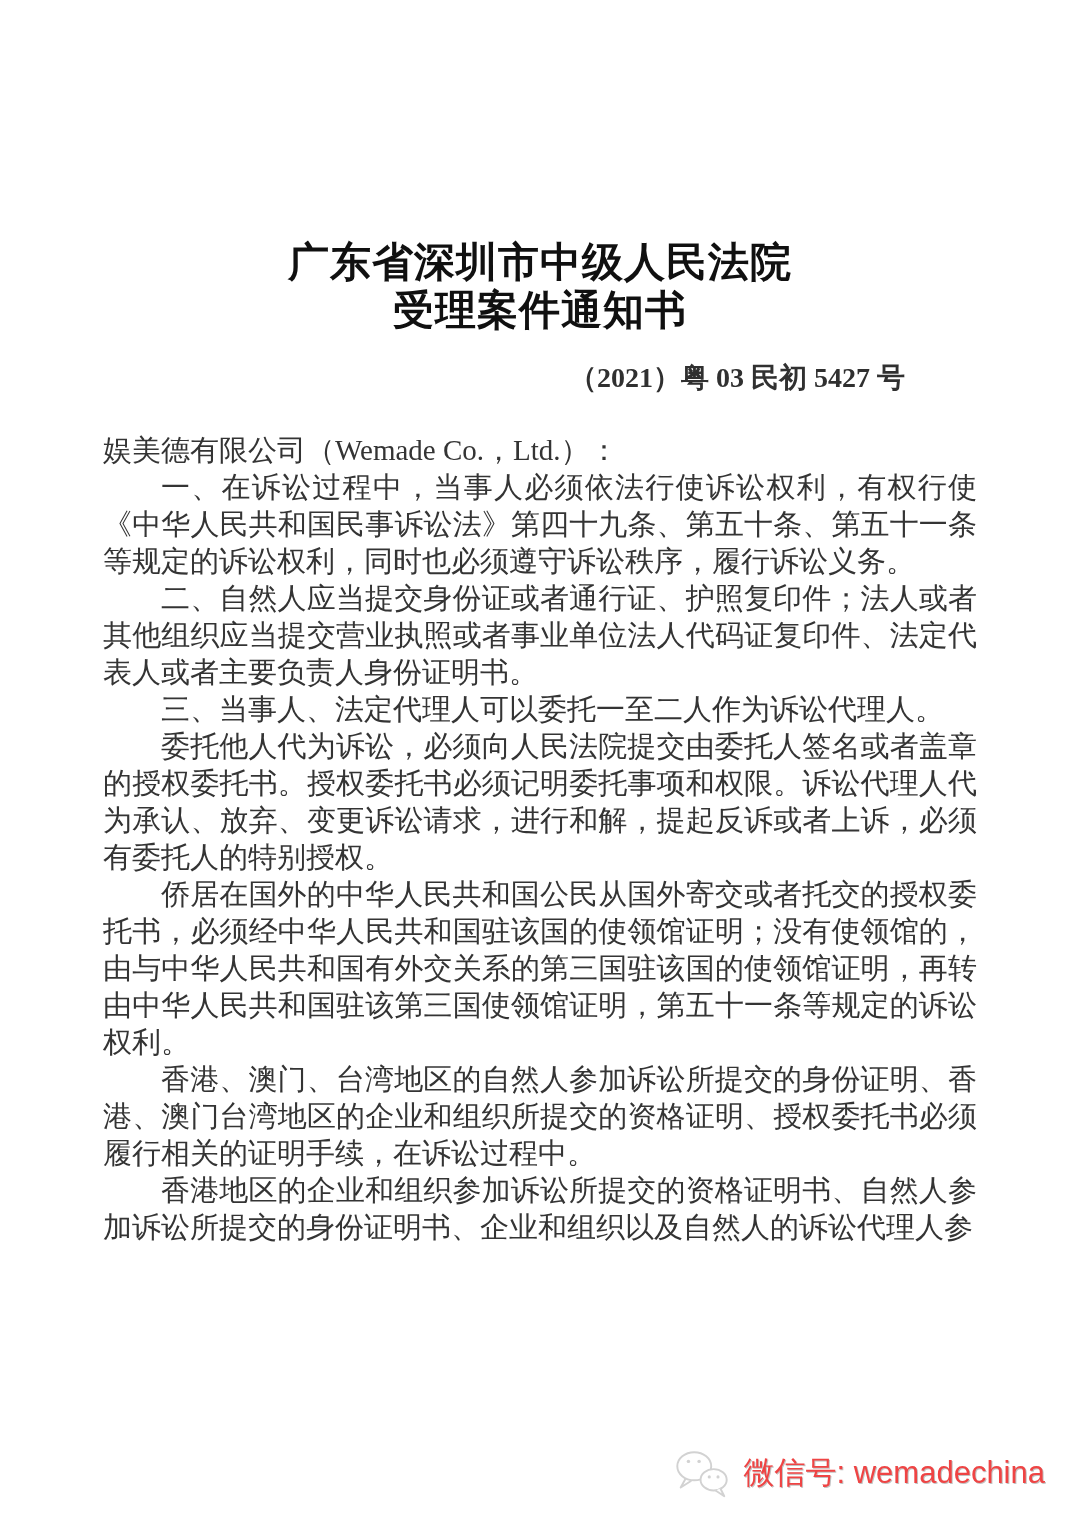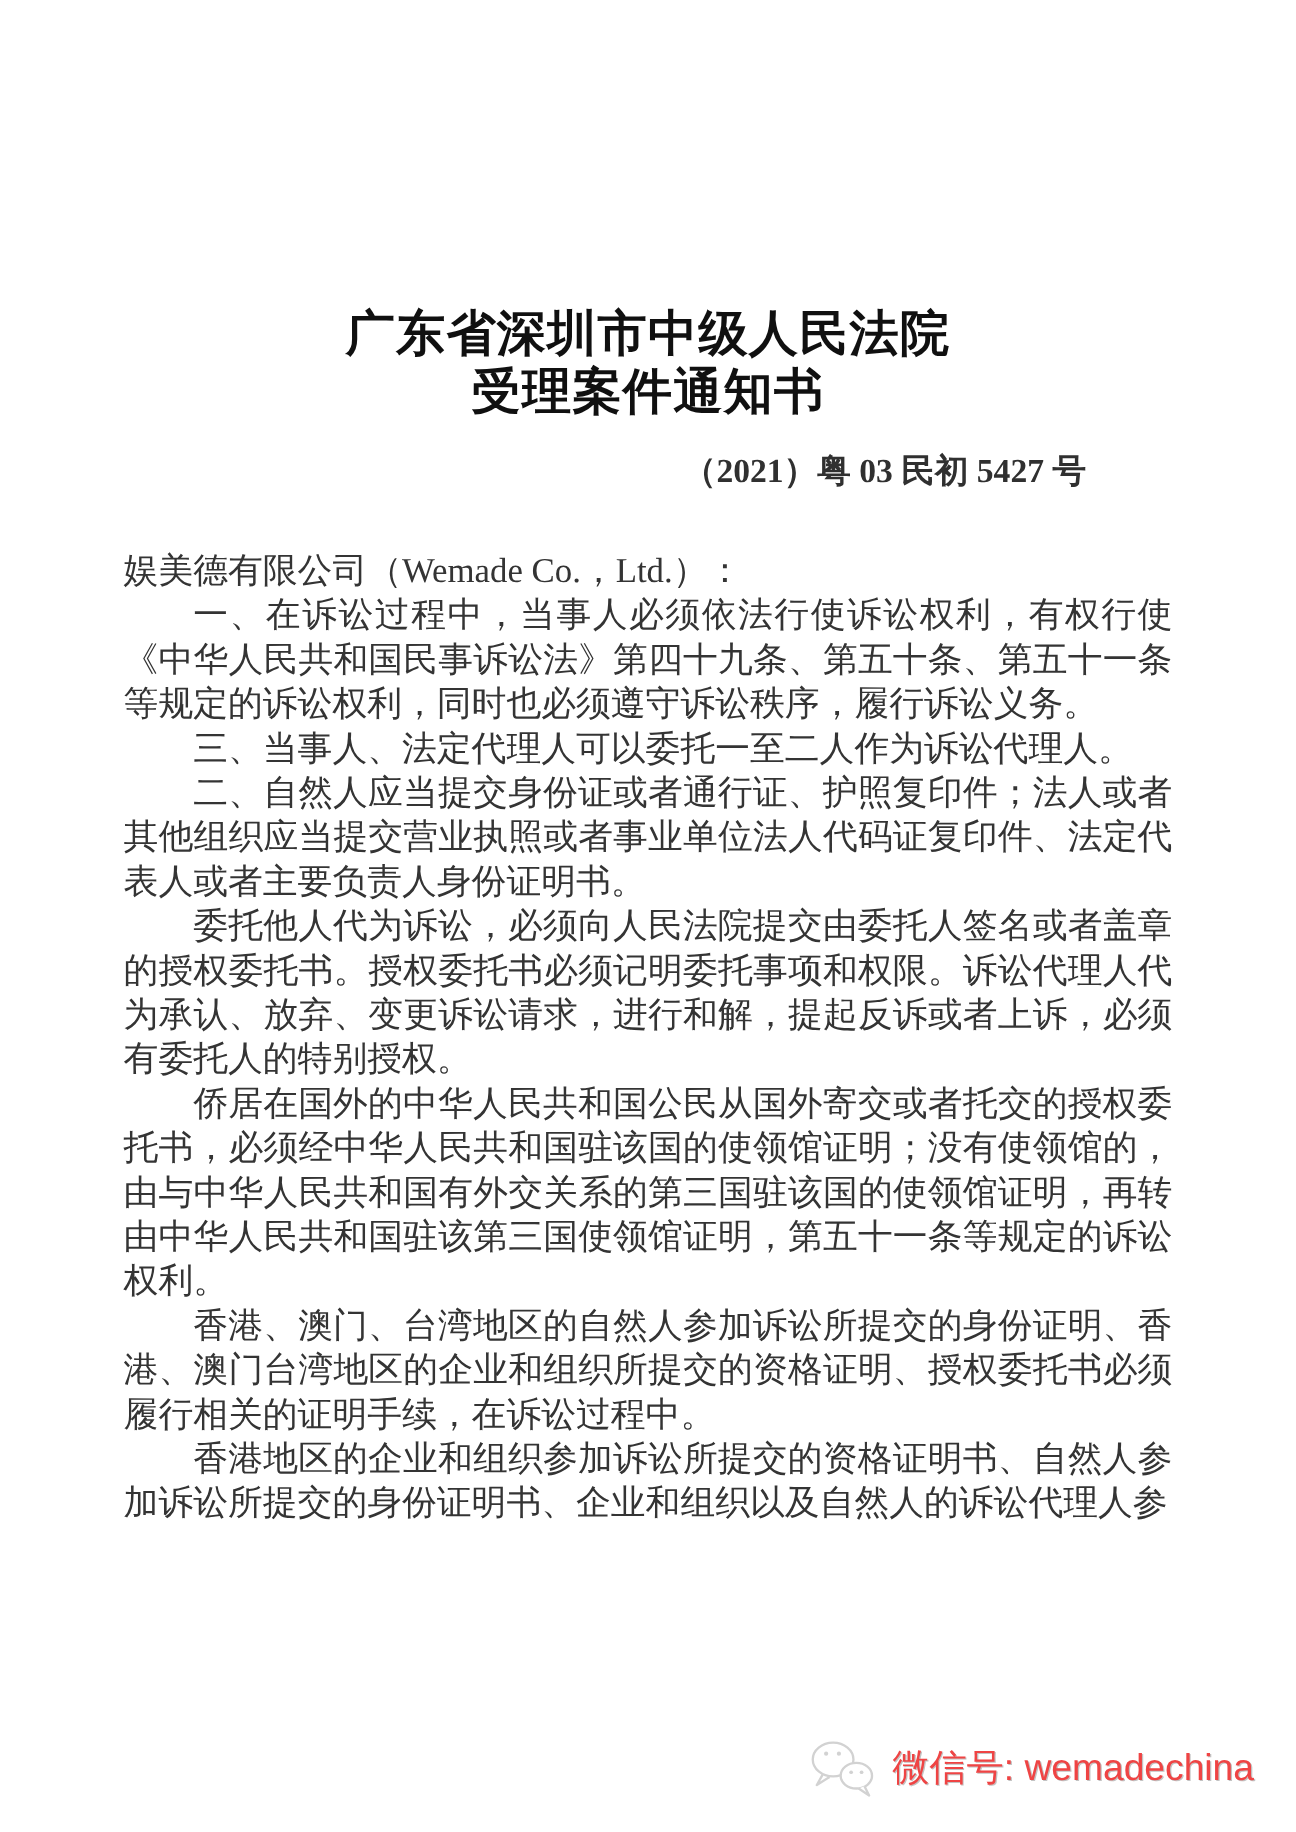--- a/index.html
+++ b/index.html
@@ -13,21 +13,21 @@
     height: 1527px;
     margin: 0 auto;
     background: #ffffff;
     overflow: hidden;
     font-family: "Liberation Serif", "DejaVu Serif", serif;
     color: #2e2e2e;
   }
   .content {
     position: absolute;
     left: 103px;
-    top: 16px;
+    top: 0;
     width: 874px;
   }
   .title-block {
     margin-top: 238px;
     text-align: center;
     color: #101010;
   }
   .court-name, .doc-type {
     font-size: 41px;
     font-weight: bold;
@@ -39,21 +39,21 @@
     margin-top: 26px;
     text-align: right;
     padding-right: 72px;
     font-size: 28px;
     line-height: 36px;
     color: #303030;
     white-space: nowrap;
     font-weight: bold;
   }
   .body-text {
-    margin-top: 46px;
+    margin-top: 36px;
     font-size: 29px;
     line-height: 37px;
     text-align: justify;
     color: #343434;
   }
   .salutation {
     margin: 0;
   }
   .body-para {
     margin: 0;
@@ -88,22 +88,22 @@
       <div class="court-name">广东省深圳市中级人民法院</div>
       <div class="doc-type">受理案件通知书</div>
     </div>
 
     <div class="case-number">（2021）粤 03 民初 5427 号</div>
 
     <div class="body-text">
       <p class="salutation">娱美德有限公司（Wemade Co.，Ltd.）：</p>
       <div>
           <p class="body-para">一、在诉讼过程中，当事人必须依法行使诉讼权利，有权行使《中华人民共和国民事诉讼法》第四十九条、第五十条、第五十一条等规定的诉讼权利，同时也必须遵守诉讼秩序，履行诉讼义务。</p>
+          <p class="body-para">二、自然人应当提交身份证或者通行证、护照复印件；法人或者其他组织应当提交营业执照或者事业单位法人代码证复印件、法定代表人或者主要负责人身份证明书。</p>
           <p class="body-para">三、当事人、法定代理人可以委托一至二人作为诉讼代理人。</p>
-          <p class="body-para">二、自然人应当提交身份证或者通行证、护照复印件；法人或者其他组织应当提交营业执照或者事业单位法人代码证复印件、法定代表人或者主要负责人身份证明书。</p>
           <p class="body-para">委托他人代为诉讼，必须向人民法院提交由委托人签名或者盖章的授权委托书。授权委托书必须记明委托事项和权限。诉讼代理人代为承认、放弃、变更诉讼请求，进行和解，提起反诉或者上诉，必须有委托人的特别授权。</p>
           <p class="body-para">侨居在国外的中华人民共和国公民从国外寄交或者托交的授权委托书，必须经中华人民共和国驻该国的使领馆证明；没有使领馆的，由与中华人民共和国有外交关系的第三国驻该国的使领馆证明，再转由中华人民共和国驻该第三国使领馆证明，第五十一条等规定的诉讼权利。</p>
           <p class="body-para">香港、澳门、台湾地区的自然人参加诉讼所提交的身份证明、香港、澳门台湾地区的企业和组织所提交的资格证明、授权委托书必须履行相关的证明手续，在诉讼过程中。</p>
           <p class="body-para">香港地区的企业和组织参加诉讼所提交的资格证明书、自然人参加诉讼所提交的身份证明书、企业和组织以及自然人的诉讼代理人参</p>
         </div>
     </div>
   </div>
 
   <div class="watermark">
     <span>

